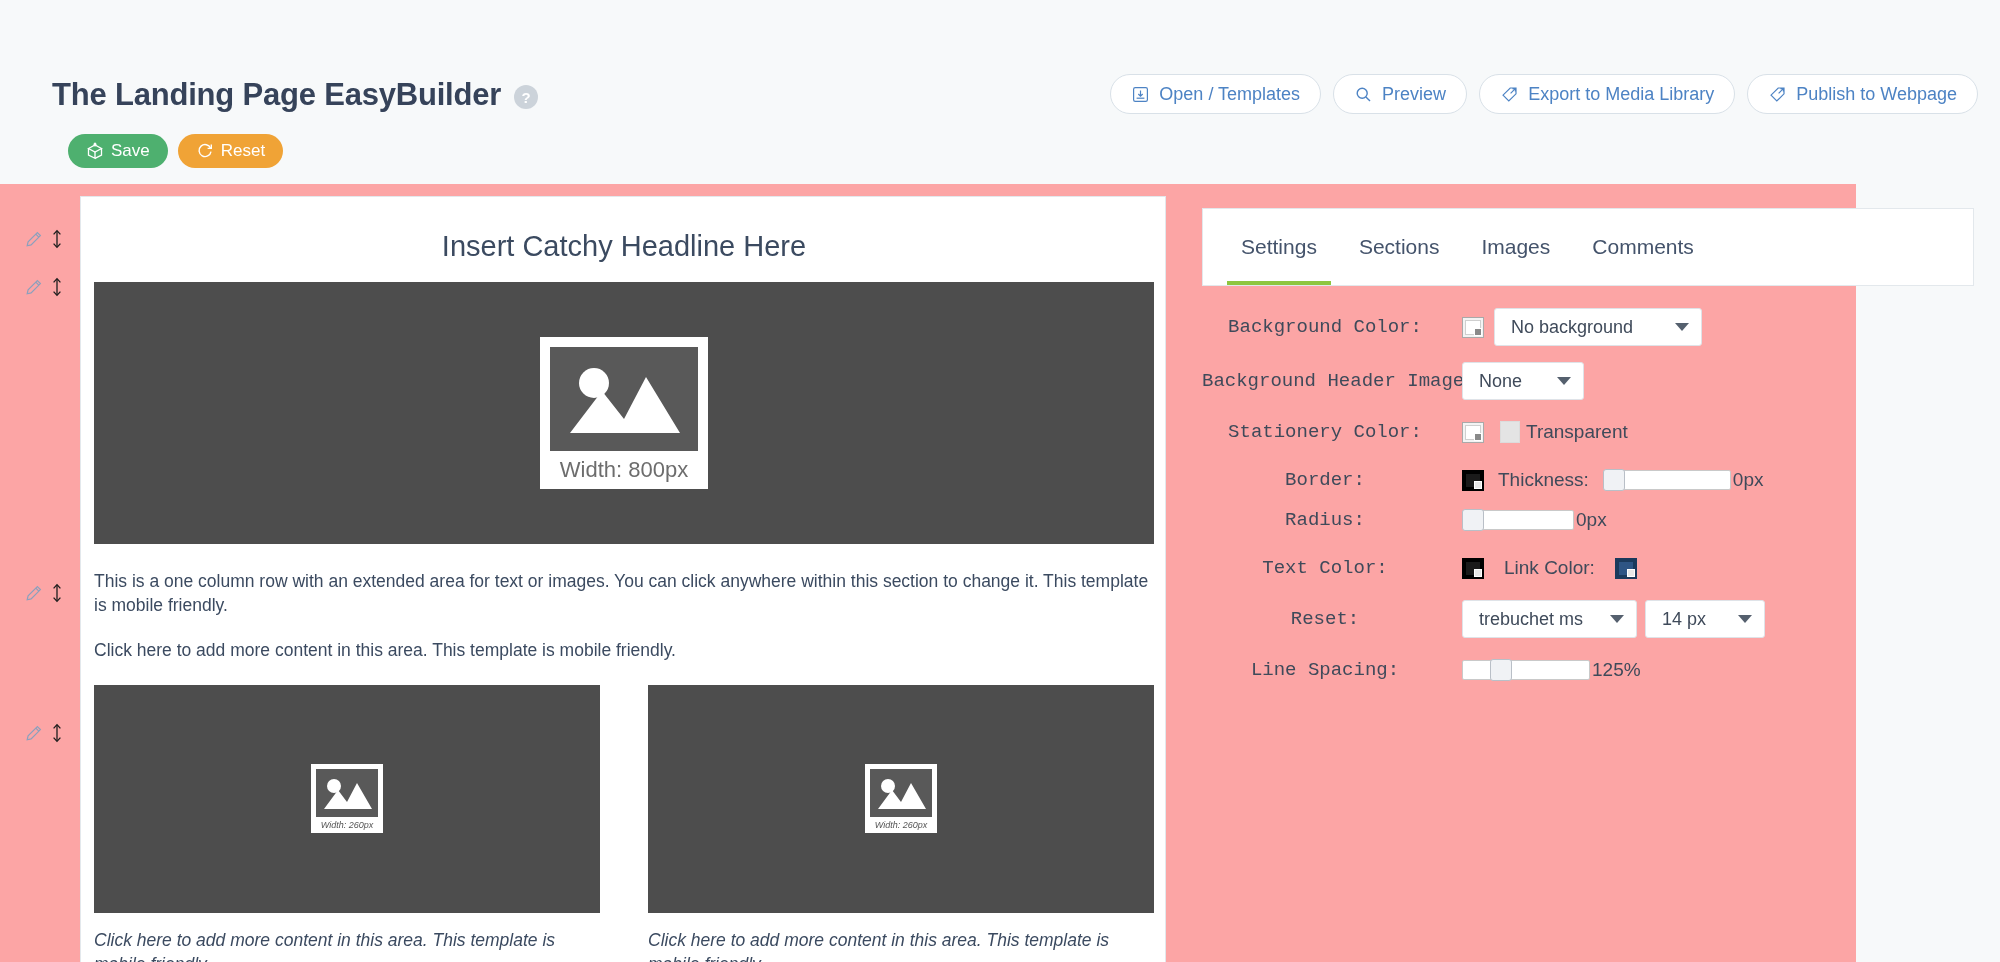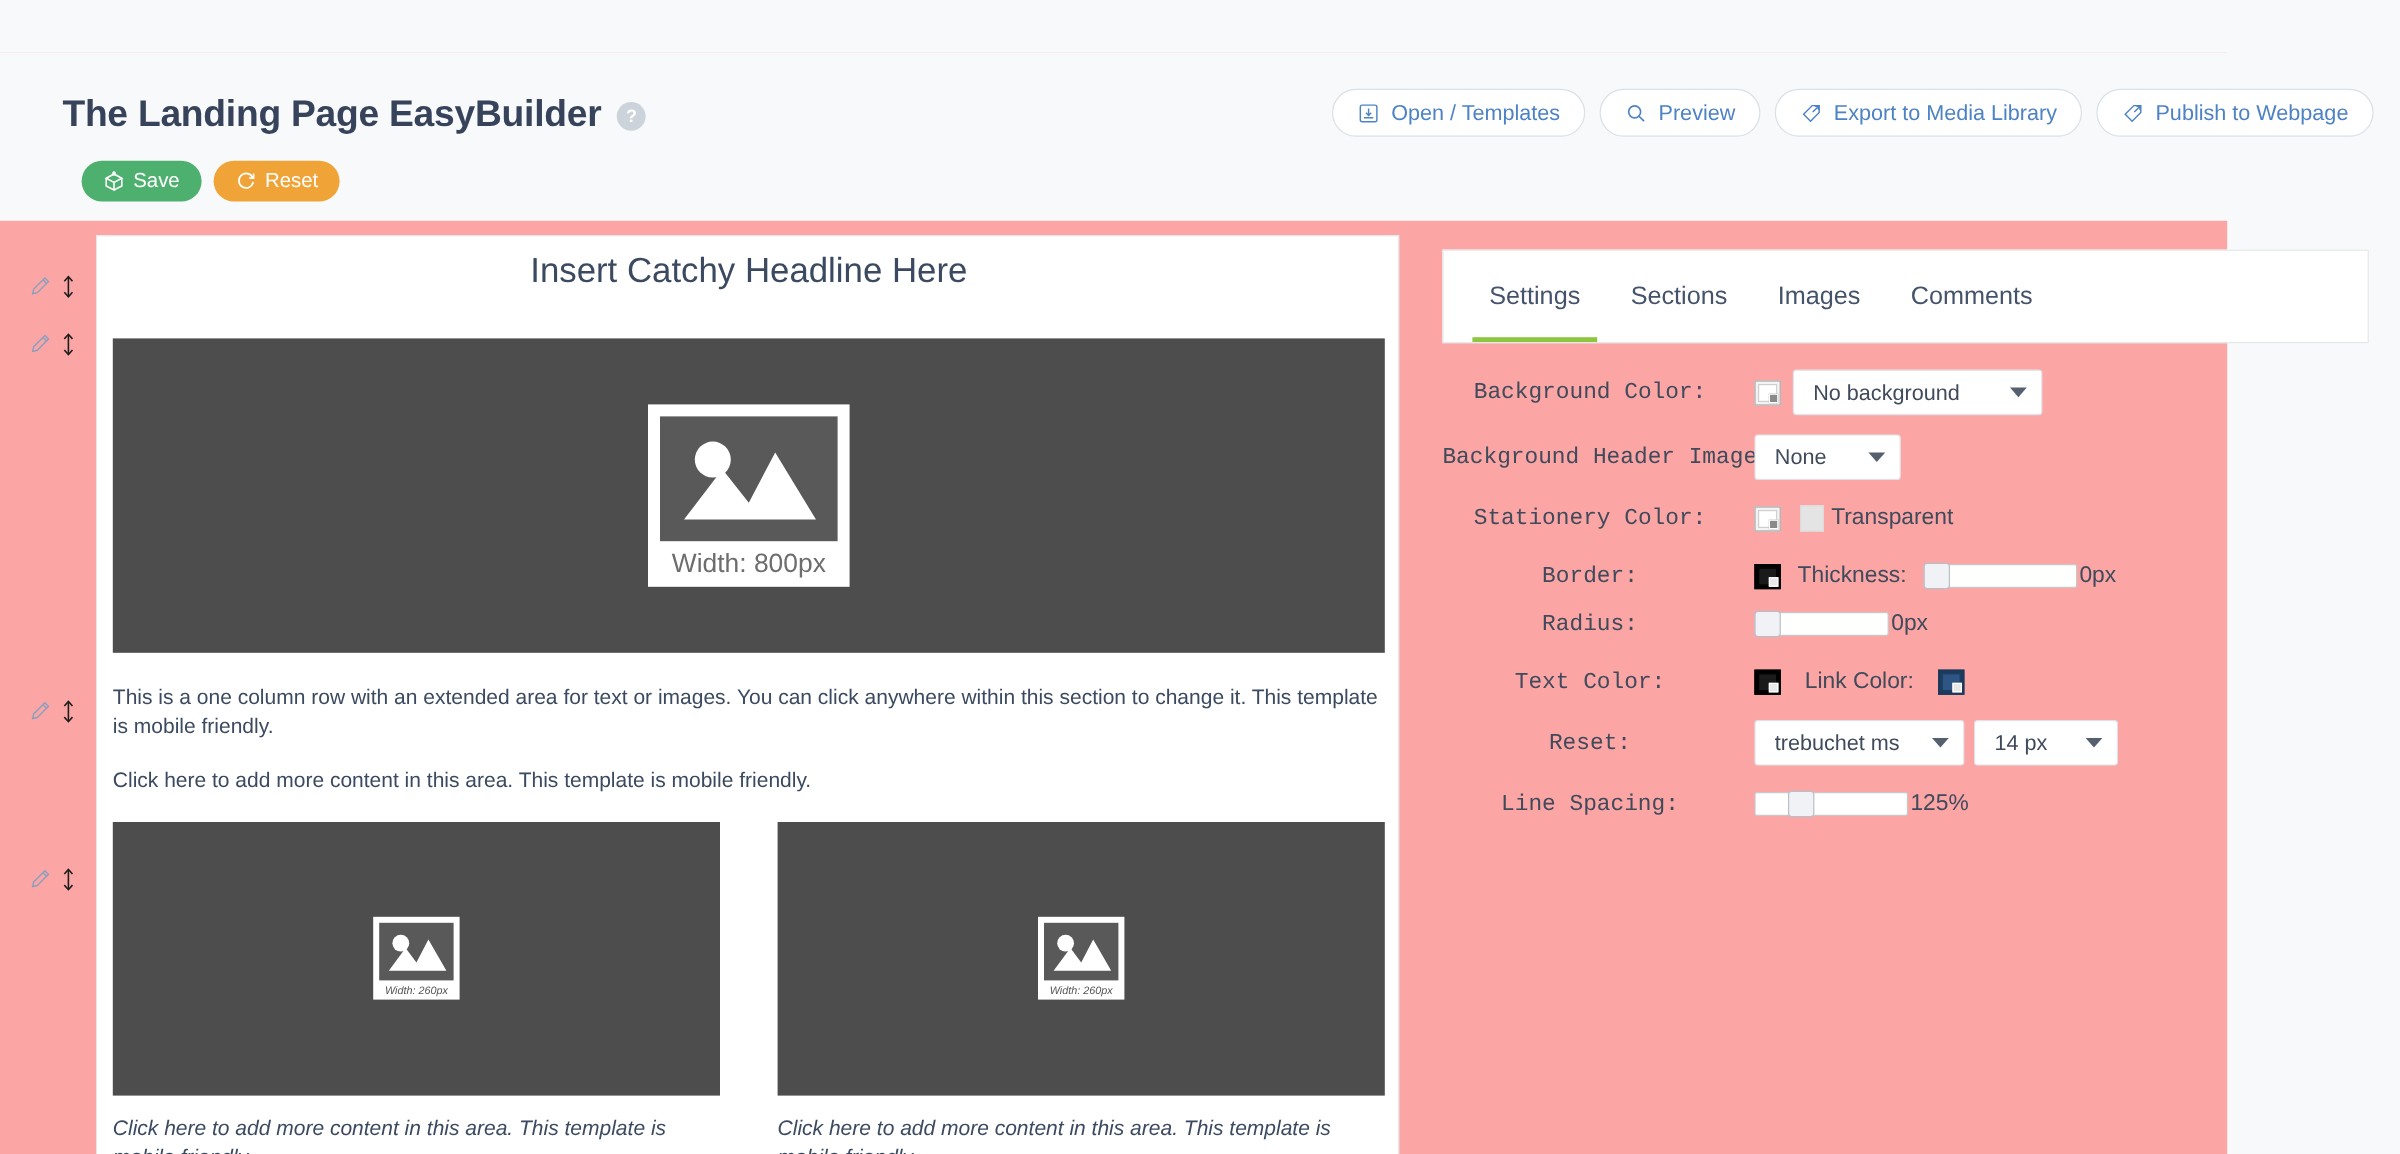--- a/index.html
+++ b/index.html
@@ -76,21 +76,21 @@
   
   .canvas-outer {
     position: absolute; left: 80px; top: 152px;
     width: 1086px; height: 810px;
     background: #ffffff;
     border: 1px solid #e3e8ec;
     overflow: hidden;
   }
   .canvas-inner { position: absolute; left: 13px; top: 13px; width: 1060px; }
   .hero-headline {
-    height: 72px; display: flex; align-items: flex-start; justify-content: center;
+    height: 72px; display: flex; align-items: center; justify-content: center;
     font-size: 29px; color: #3b4a60; background: #ffffff;
   }
   .hero-image {
     width: 1060px; height: 262px; background: #4d4d4d;
     display: flex; align-items: center; justify-content: center;
   }
   .ph-big {
     background: #ffffff; padding: 10px 10px 6px 10px;
     display: flex; flex-direction: column; align-items: center;
   }

